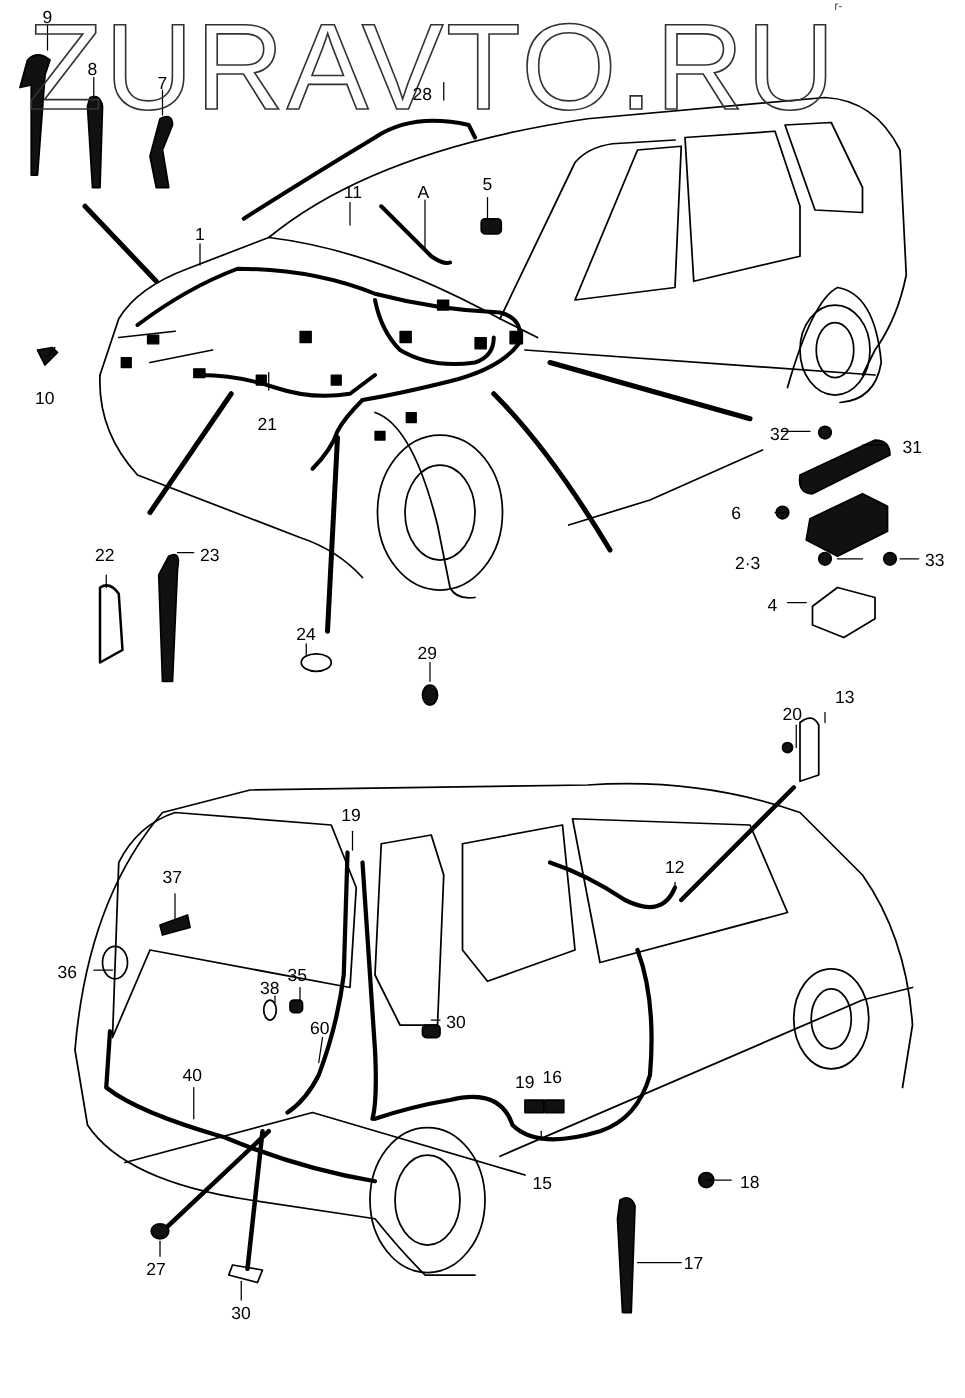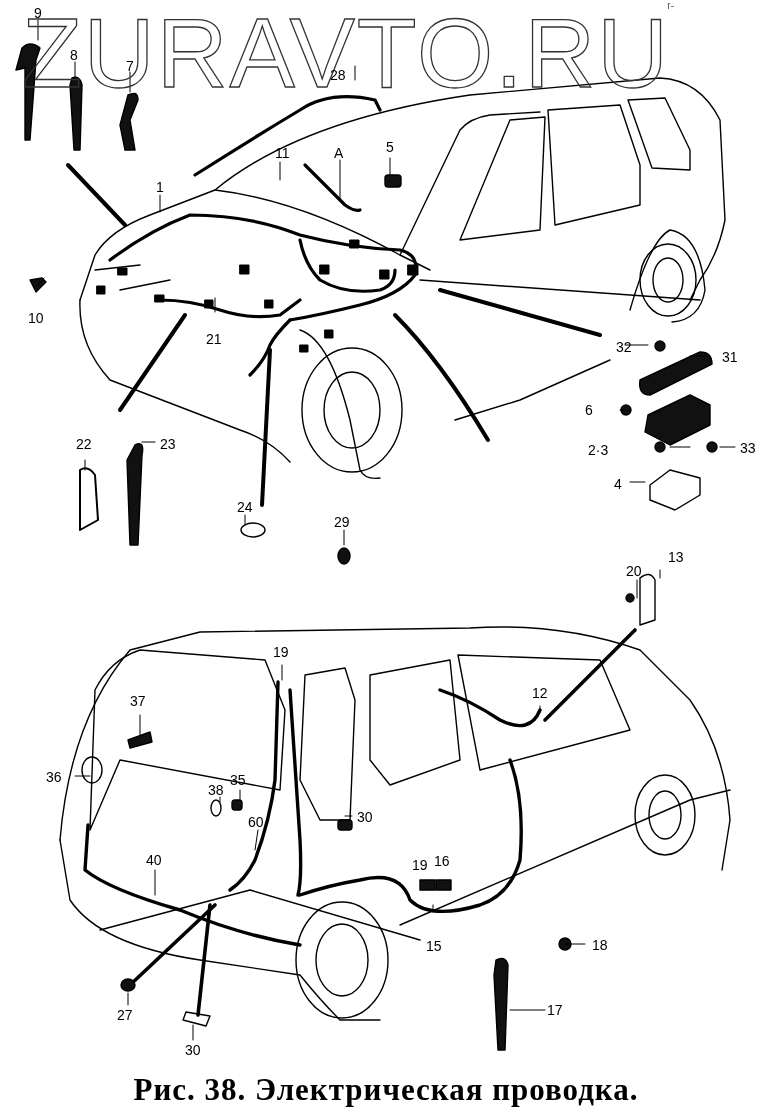--- a/index.html
+++ b/index.html
@@ -212,14 +212,13 @@
   <span class="lbl" style="left:248px;top:815px">60</span>
   <span class="lbl" style="left:146px;top:853px">40</span>
   <span class="lbl" style="left:412px;top:858px">19</span>
   <span class="lbl" style="left:434px;top:854px">16</span>
   <span class="lbl" style="left:426px;top:939px">15</span>
   <span class="lbl" style="left:592px;top:938px">18</span>
   <span class="lbl" style="left:117px;top:1008px">27</span>
   <span class="lbl" style="left:547px;top:1003px">17</span>
   <span class="lbl" style="left:185px;top:1043px">30</span>
 
-  <div class="caption">Рис. 38. Электрическая проводка.</div>
 </div>
 
 </body></html>

